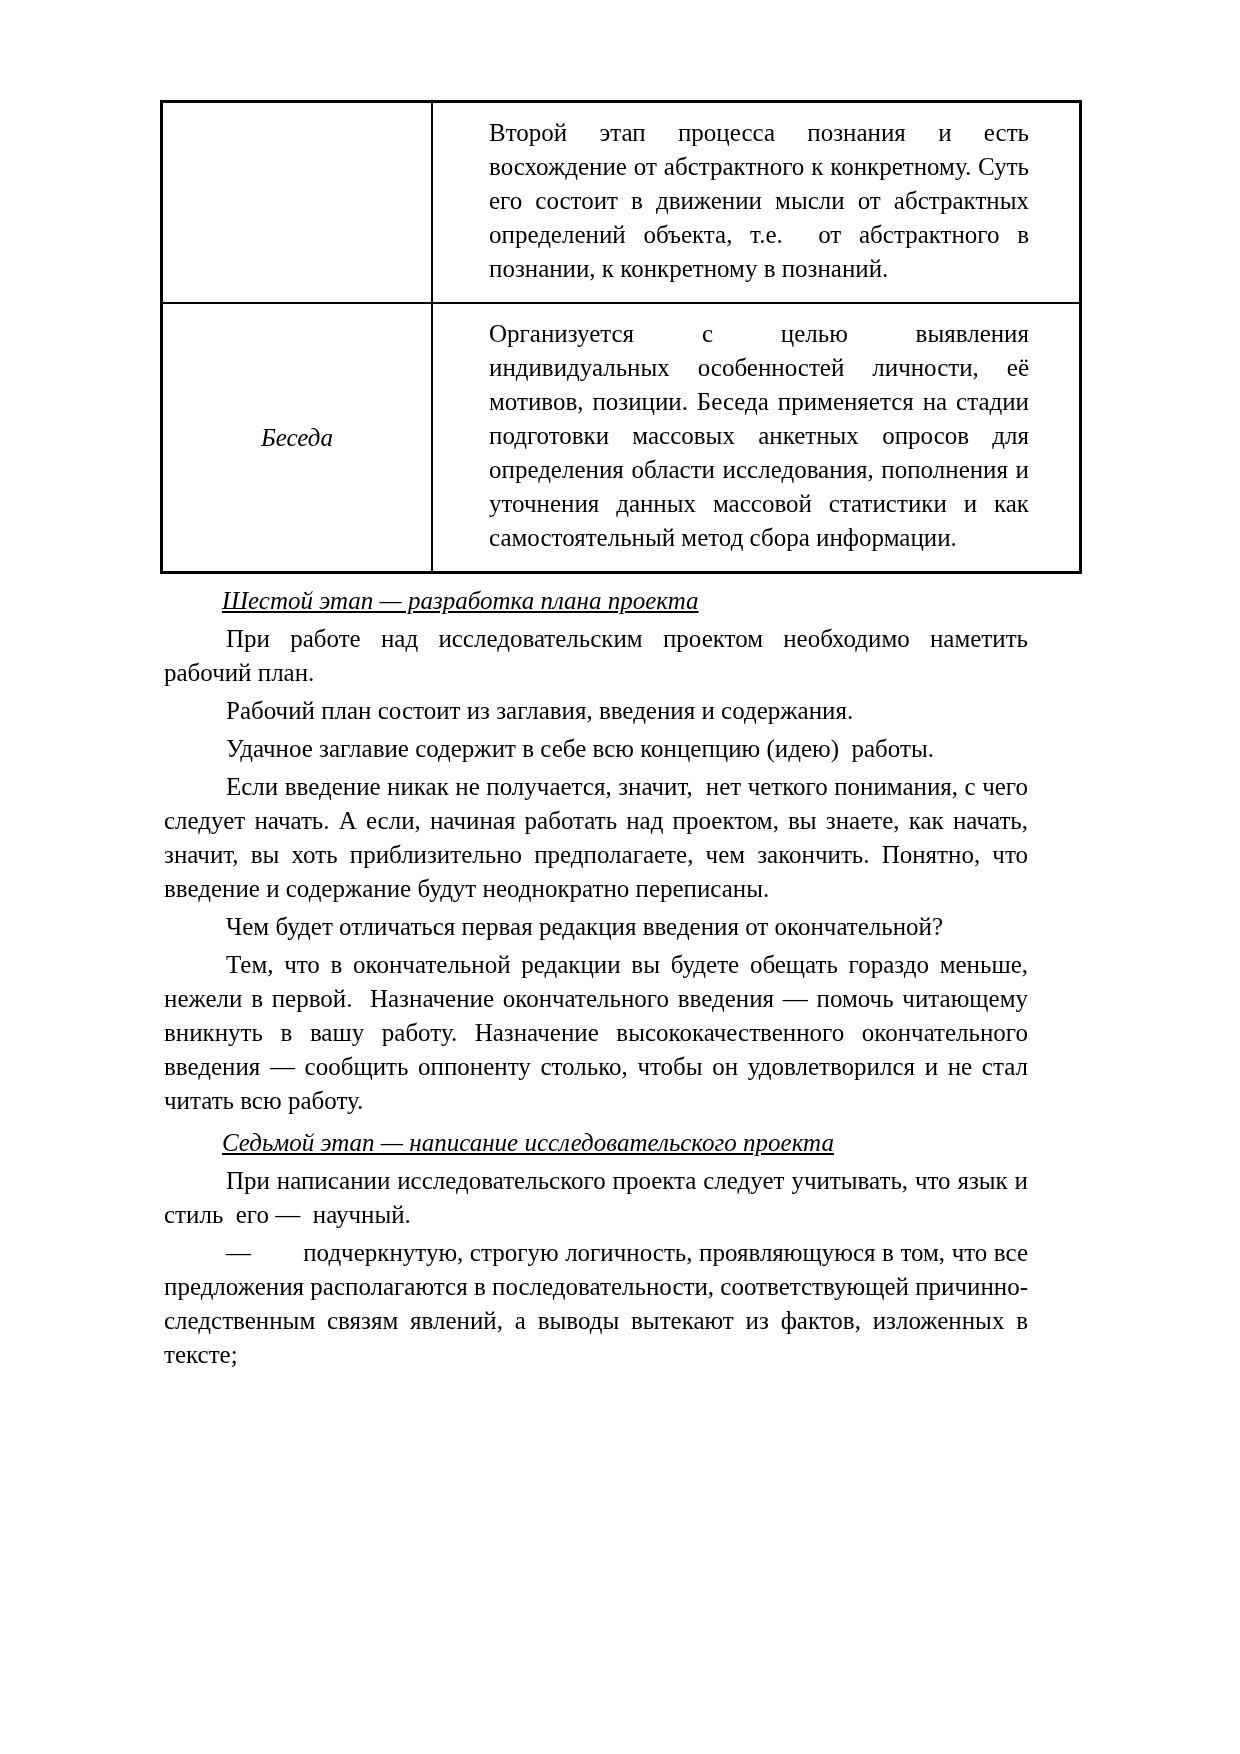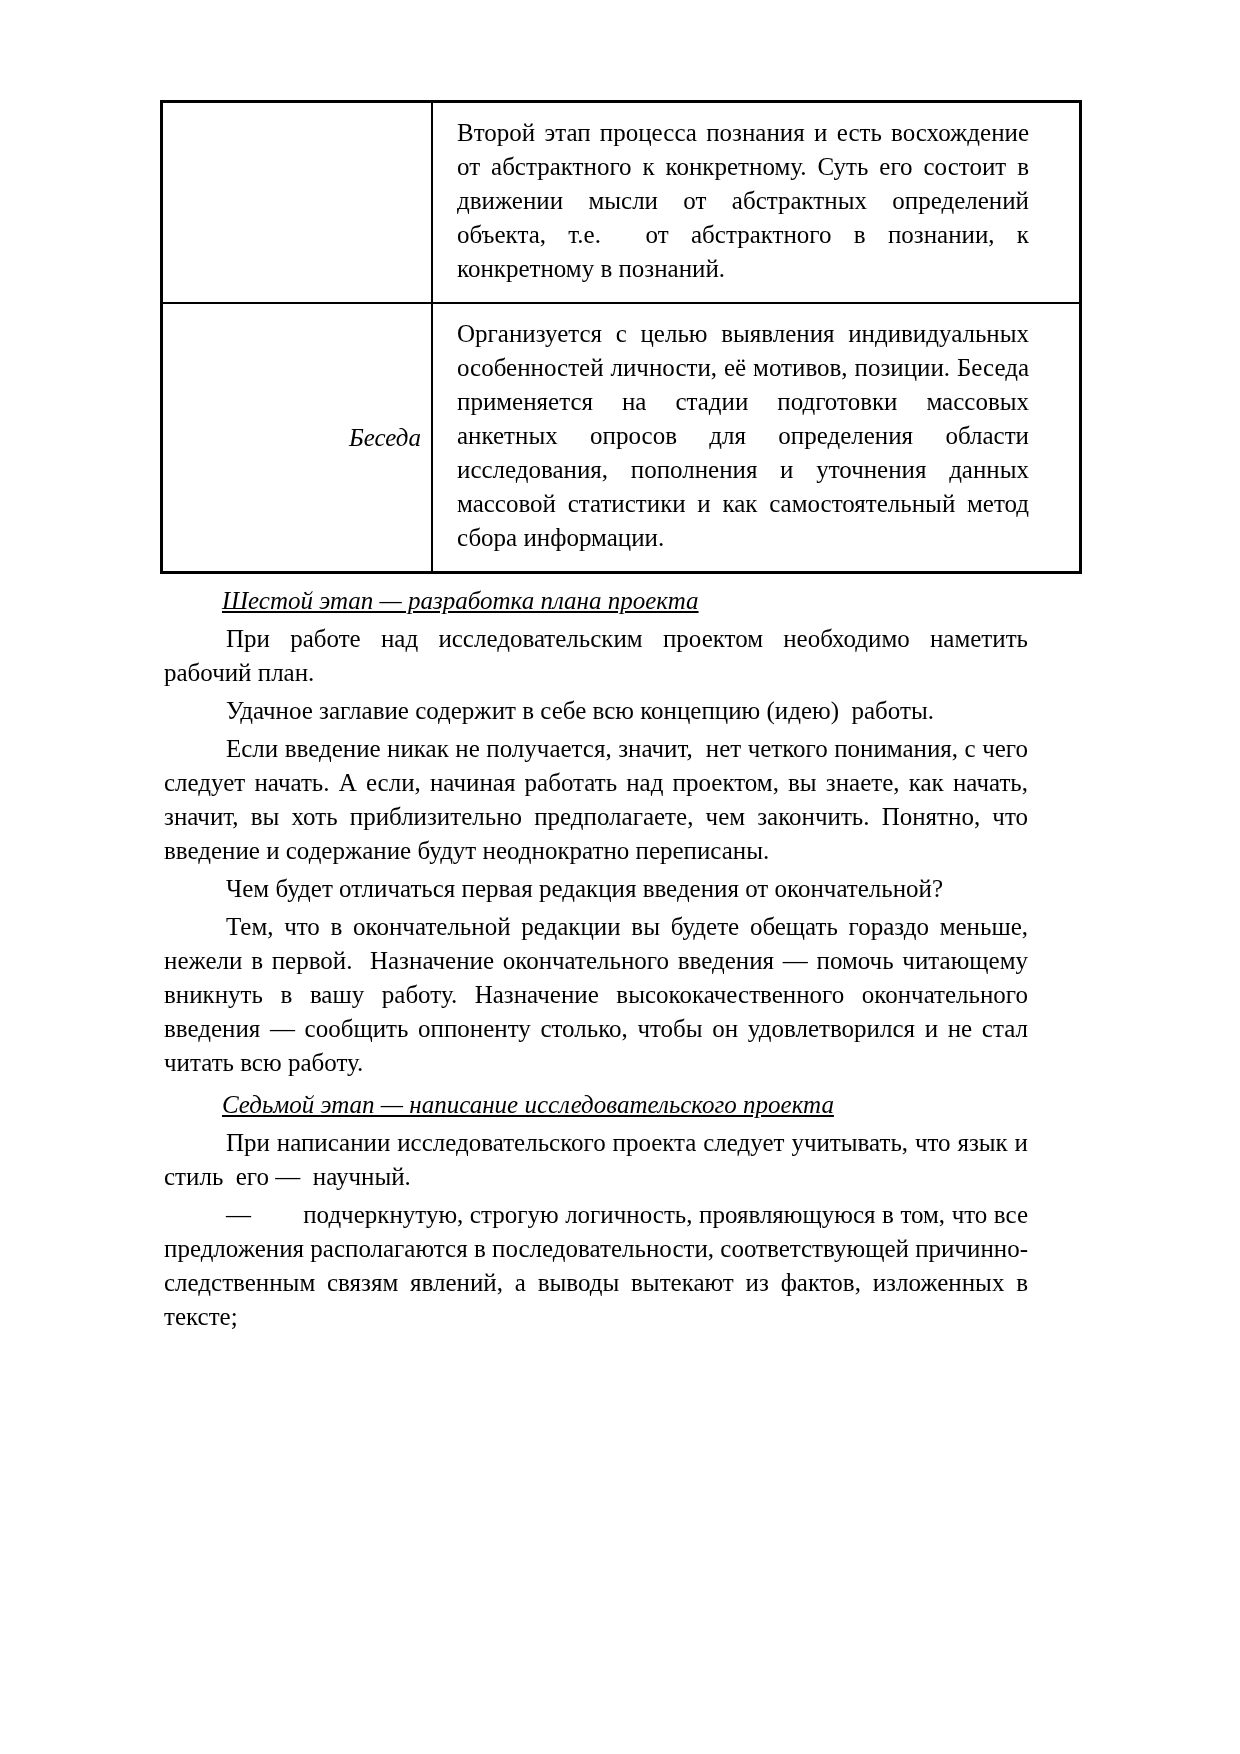--- a/index.html
+++ b/index.html
@@ -23,28 +23,28 @@
     width: 922px;
     border: 3px solid #000000;
     margin: 0 0 10px 0;
   }
   table.def-table td {
     border: 2px solid #000000;
     vertical-align: middle;
   }
   td.term-cell {
     width: 248px;
-    text-align: right;
+    text-align: center;
     font-style: italic;
     font-size: 25px;
     line-height: 34px;
     padding: 6px 10px;
   }
   td.def-cell {
-    padding: 13px 50px 16px 24px;
+    padding: 13px 50px 16px 56px;
     text-align: justify;
     font-size: 25px;
     line-height: 34px;
   }
   .section-heading {
     margin: 8px 0 0 0;
     font-size: 25px;
     line-height: 34px;
     font-weight: normal;
     font-style: italic;
@@ -74,20 +74,21 @@
         <tr>
           <td class="term-cell">Беседа</td>
           <td class="def-cell">Организуется с целью выявления индивидуальных особенностей личности, её мотивов, позиции. Беседа применяется на стадии подготовки массовых анкетных опросов для определения области исследования, пополнения и уточнения данных массовой статистики и как самостоятельный метод сбора информации.</td>
         </tr>
       </tbody>
     </table>
 
     <div>
       <h3 class="section-heading">Шестой этап — разработка плана проекта</h3>
       <p class="body-par">При работе над исследовательским проектом необходимо наметить рабочий план.</p>
+      <p class="body-par">Рабочий план состоит из заглавия, введения и содержания.</p>
       <p class="body-par">Удачное заглавие содержит в себе всю концепцию (идею)&nbsp; работы.</p>
       <p class="body-par">Если введение никак не получается, значит,&nbsp; нет четкого понимания, с чего следует начать. А если, начиная работать над проектом, вы знаете, как начать, значит, вы хоть приблизительно предполагаете, чем закончить. Понятно, что введение и содержание будут неоднократно переписаны.</p>
       <p class="body-par">Чем будет отличаться первая редакция введения от окончательной?</p>
       <p class="body-par">Тем, что в окончательной редакции вы будете обещать гораздо меньше, нежели в первой.&nbsp; Назначение окончательного введения — помочь читающему вникнуть в вашу работу. Назначение высококачественного окончательного введения — сообщить оппоненту столько, чтобы он удовлетворился и не стал читать всю работу.</p>
     </div>
 
     <div>
       <h3 class="section-heading">Седьмой этап — написание исследовательского проекта</h3>
       <p class="body-par">При написании исследовательского проекта следует учитывать, что язык и стиль&nbsp; его —&nbsp; научный.</p>
       <p class="body-par">—&nbsp;&nbsp;&nbsp;&nbsp;&nbsp;&nbsp;&nbsp;&nbsp;подчеркнутую, строгую логичность, проявляющуюся в том, что все предложения располагаются в последовательности, соответствующей причинно-следственным связям явлений, а выводы вытекают из фактов, изложенных в тексте;</p>

